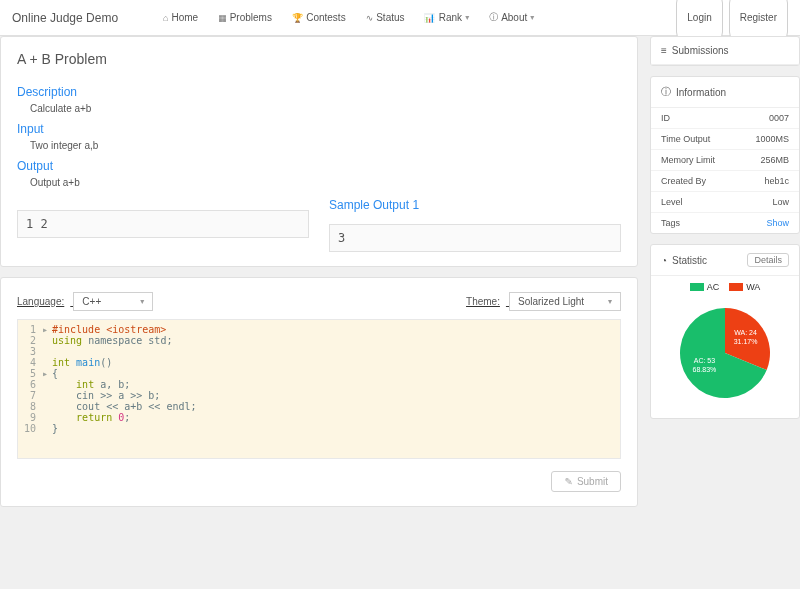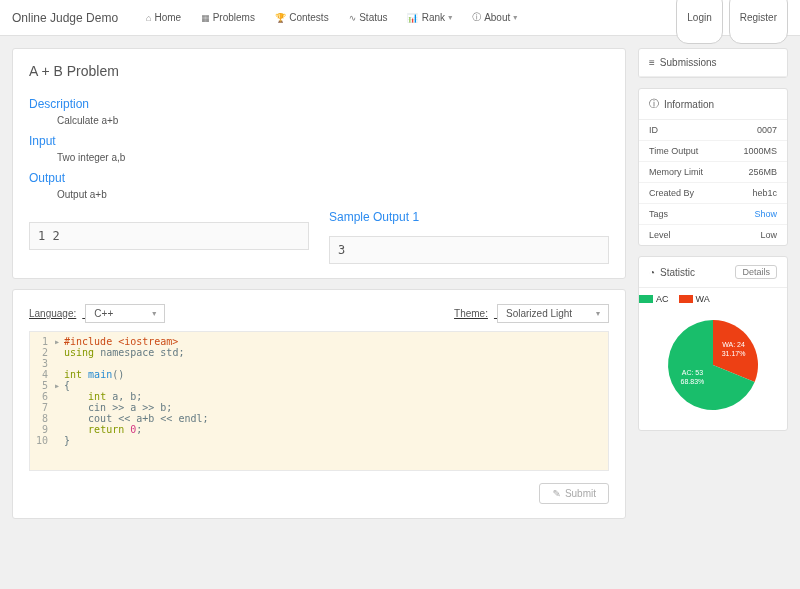--- a/index.html
+++ b/index.html
@@ -1,29 +1,29 @@
 <!DOCTYPE html>
 <html><head>
 <meta charset="utf-8">
 <style>
 * { box-sizing: border-box; margin: 0; padding: 0; }
 body { font-family: -apple-system, BlinkMacSystemFont, "Segoe UI", Arial, sans-serif; font-size: 11px; background: #f0f0f0; color: #333; }
 .topbar { background: #fff; border-bottom: 1px solid #e0e0e0; height: 36px; display: flex; align-items: center; padding: 0 12px; }
-.brand { font-size: 12px; color: #555; margin-right: 20px; }
+.brand { font-size: 12px; color: #555; margin-right: 37px; }
 .nav { display: flex; gap: 4px; flex: 1; }
 .nav-item { display: flex; align-items: center; gap: 3px; padding: 4px 8px; color: #555; font-size: 10px; cursor: pointer; }
 .nav-item .ico { font-size: 9px; color: #777; }
 .top-actions { display: flex; gap: 6px; }
 .btn-login, .btn-register { padding: 20px 10px; border: 1px solid #d0d0d0; border-radius: 12px; background: #fff; font-size: 10px; color: #555; cursor: pointer; }
-.page { display: flex; gap: 12px; padding: 12px; }
+.page { display: flex; gap: 12px; padding: 0; }
 .main { flex: 1; display: flex; flex-direction: column; gap: 10px; }
 .card { background: #fff; border: 1px solid #e0e0e0; border-radius: 3px; padding: 14px 16px; }
 .title { font-size: 14px; color: #555; margin-bottom: 10px; padding-bottom: 8px; }
 .sect-h { color: #2d8cf0; font-size: 12px; margin: 8px 0 4px; }
-.sect-b { color: #555; font-size: 10px; margin: 0 0 6px 28px; }
+.sect-b { color: #555; font-size: 10px; margin: 0 0 6px 13px; }
 .samples { display: flex; gap: 20px; margin-top: 10px; }
 .sample { flex: 1; }
 .sample-h { display:flex; align-items:center; gap:6px; }
 .sample-box { border: 1px solid #e0e0e0; padding: 6px 8px; margin-top: 12px; font-family: monospace; font-size: 12px; color: #555; background: #fafafa; }
 .editor-top { display: flex; justify-content: space-between; align-items: center; margin-bottom: 8px; text-decoration: underline; }
 .select { display:inline-flex; align-items:center; justify-content:space-between; border: 1px solid #d0d0d0; padding: 3px 8px; font-size: 10px; color: #555; background: #fff; width: 80px; cursor: pointer; }
 .select.wide { width: 112px; }
 .label { color: #555; font-size: 10px; margin-right: 6px; }
 .code-editor { border: 1px solid #e8e8e8; background: #fdf6e3; font-family: Consolas, monospace; font-size: 10px; padding: 4px 0; min-height: 140px; }
 .code-line { display: flex; }
@@ -37,21 +37,21 @@
 .btn-submit { border: 1px solid #d0d0d0; background: #fff; padding: 4px 12px; font-size: 10px; color: #aaa; border-radius: 3px; cursor: pointer; display:flex; align-items:center; gap:4px; }
 .side { width: 150px; display: flex; flex-direction: column; gap: 10px; }
 .side-card { background: #fff; border: 1px solid #e0e0e0; border-radius: 3px; font-size: 10px; }
 .side-head { padding: 8px 10px; border-bottom: 1px solid #eee; display: flex; align-items: center; gap: 5px; color: #555; justify-content: space-between; }
 .side-head .left { display:flex; align-items:center; gap:5px; }
 .side-body { padding: 0; }
 .info-row { display: flex; justify-content: space-between; padding: 5px 10px; border-bottom: 1px solid #f2f2f2; font-size: 9px; color: #555; }
 .info-row:last-child { border-bottom: none; }
 .link { color: #2d8cf0; cursor: pointer; }
 .btn-details { border:1px solid #d0d0d0; background:#fff; padding:1px 6px; font-size:9px; color:#777; border-radius:3px; cursor:pointer; }
-.legend { display: flex; justify-content: flex-start; gap: 10px; padding: 6px 0 2px; font-size: 9px; }
+.legend { display: flex; justify-content: center; gap: 10px; padding: 6px 0 2px; font-size: 9px; }
 .lg { display: flex; align-items: center; gap: 3px; }
 .sw { width: 14px; height: 8px; display:inline-block; }
 .pie-wrap { display: flex; justify-content: center; padding: 4px 0 10px; }
 .caret { font-size:8px; color:#999; }
 </style>
 </head>
 <body>
 
 <div class="topbar">
   <div class="brand">Online Judge Demo</div>
@@ -219,26 +219,26 @@
           </div>
           <div class="info-row">
             <span>Memory Limit</span>
             <span>256MB</span>
           </div>
           <div class="info-row">
             <span>Created By</span>
             <span>heb1c</span>
           </div>
           <div class="info-row">
+            <span>Level</span>
+            <span>Low</span>
+          </div>
+          <div class="info-row">
             <span>Tags</span>
             <span class="link">Show</span>
-          </div>
-          <div class="info-row">
-            <span>Level</span>
-            <span>Low</span>
           </div>
         </div>
     </div>
 
     <div class="side-card">
       <div class="side-head">
         <span class="left">
             <span>◔</span>
             <span>Statistic</span>
           </span>

